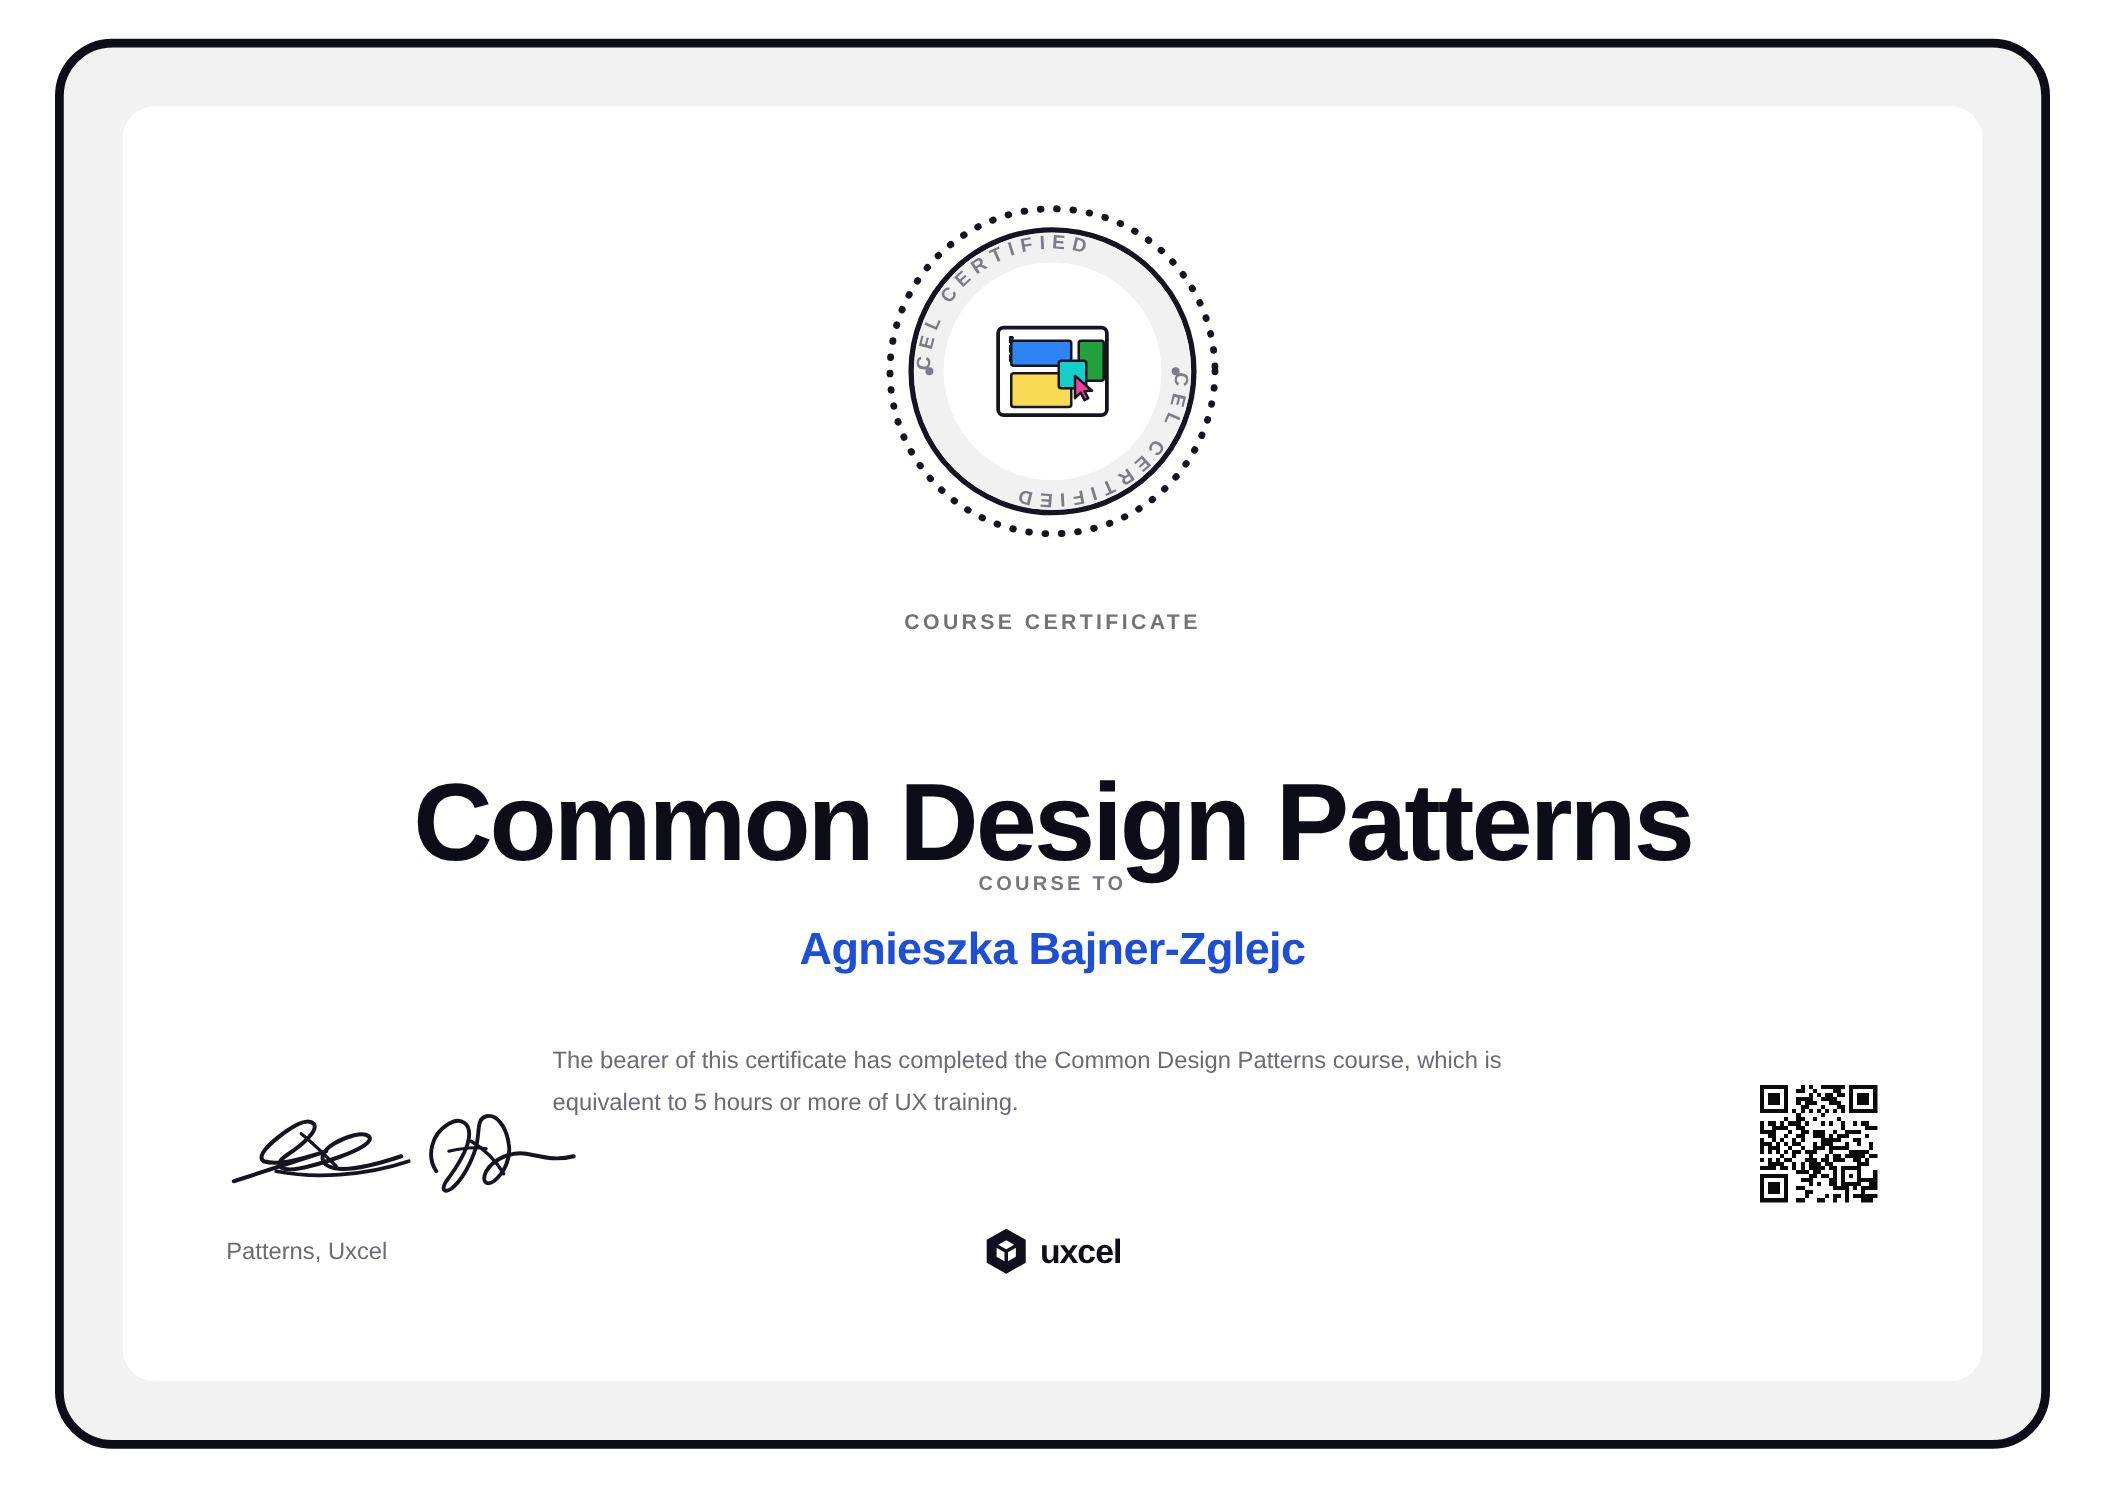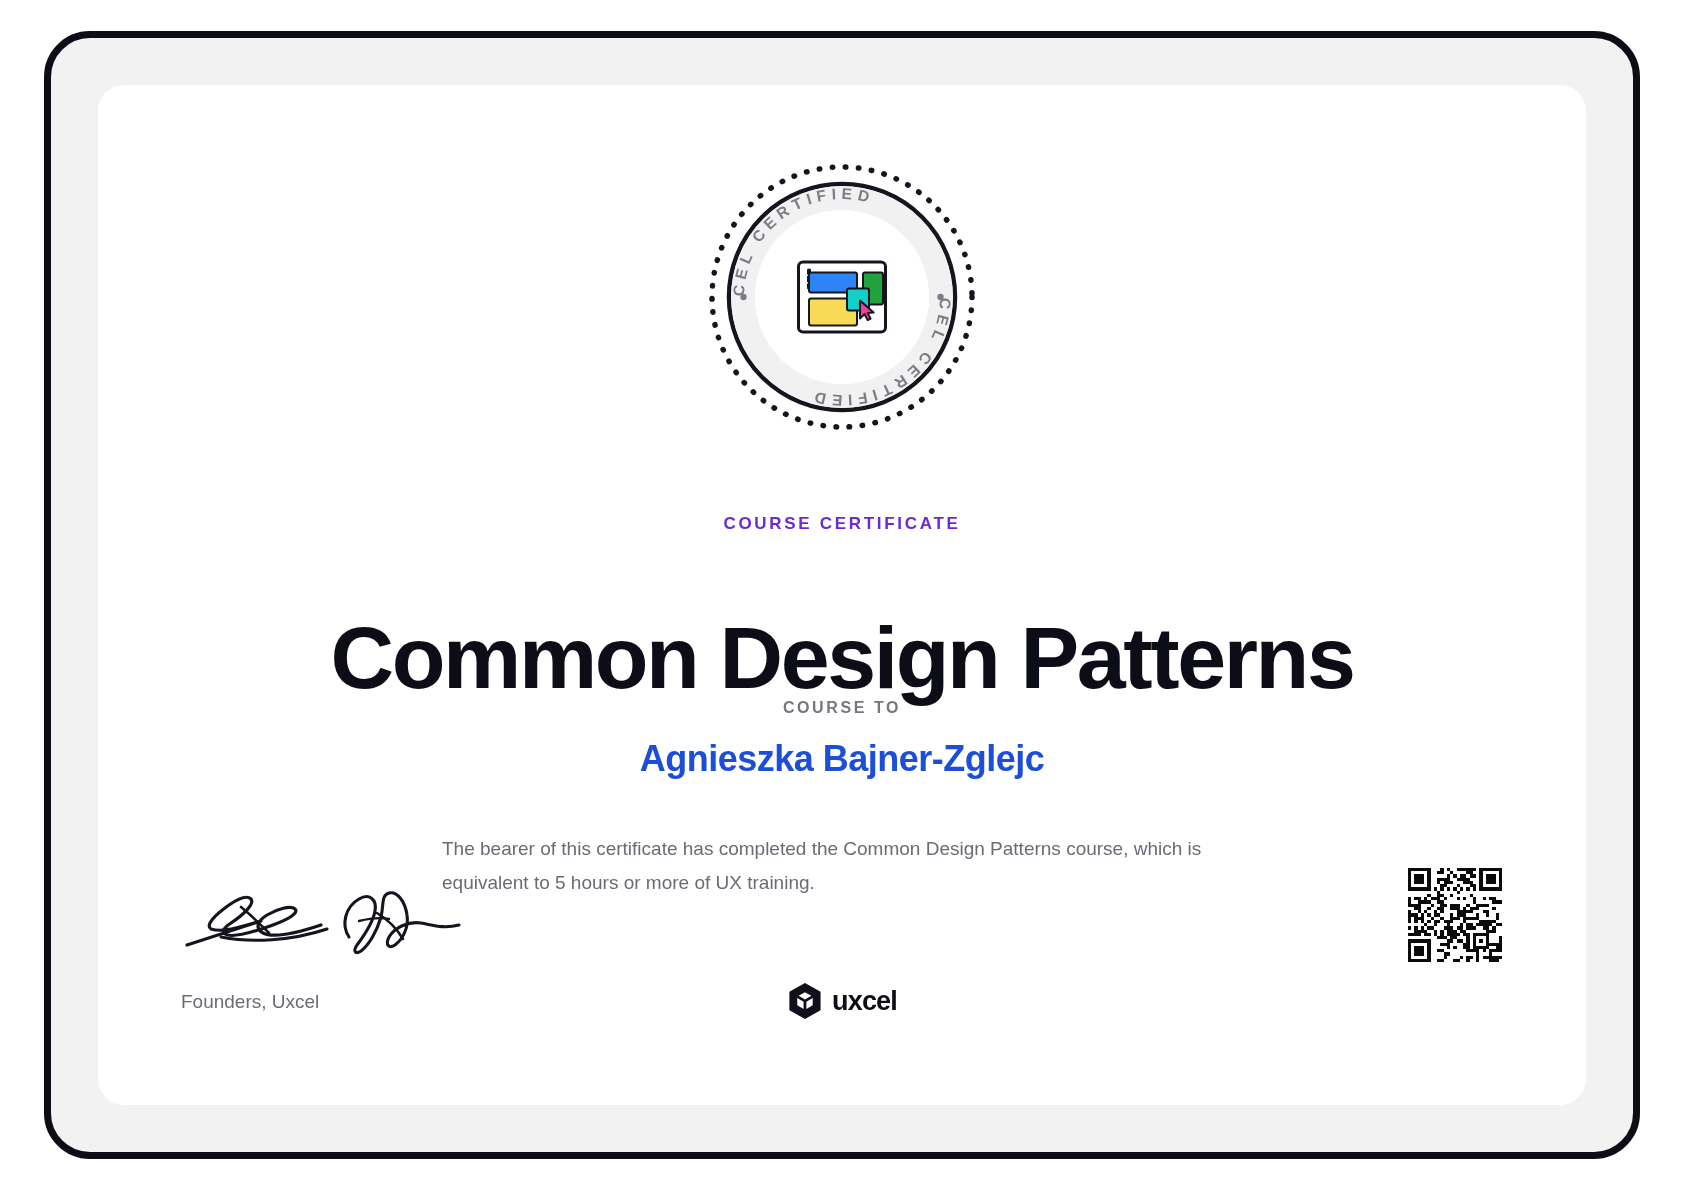--- a/index.html
+++ b/index.html
@@ -75,22 +75,21 @@
 
   
   .eyebrow {
     position: absolute;
     left: 0; right: 0;
     top: 403px;
     text-align: center;
     font-size: 17px;
     font-weight: 700;
     letter-spacing: 2.7px;
-    color: #6d28d9;
-    margin-top: 26px;
+    color: #737373;
   }
   .course-title {
     position: absolute;
     left: 0; right: 0;
     top: 470px;
     text-align: center;
     font-size: 88px;
     line-height: 1;
     font-weight: 700;
     letter-spacing: -2.4px;
@@ -250,21 +249,21 @@
                    C 188 60, 196 46, 200 32 C 203 20, 200 10, 208 8
                    C 216 6, 224 16, 226 30 C 228 42, 222 54, 214 60
                    C 208 64, 204 60, 208 52 C 214 42, 228 36, 240 38
                    C 252 40, 262 44, 278 40" stroke-width="3.1"></path>
           <path d="M196 28 C 206 34, 216 44, 222 54" stroke-width="2.6"></path>
           <path d="M178 36 C 186 34, 198 32, 208 34" stroke-width="2.4"></path>
         </g>
       </svg>
     </div>
 
-    <div class="founders">Founders, Uxcel</div>
+    <div class="founders">Patterns, Uxcel</div>
 
     <div class="brand">
       <svg class="brand-mark" viewBox="0 0 36 38">
         <path d="M18 1 L33.6 9.8 L33.6 28.2 L18 37 L2.4 28.2 L2.4 9.8 Z" fill="#10101c"></path>
         <g fill="#ffffff">
           <path d="M18 10.2 L24.4 13.8 L18 17.4 L11.6 13.8 Z"></path>
           <path d="M10.3 16.1 L16.6 19.7 L16.6 26.9 L10.3 23.3 Z"></path>
           <path d="M25.7 16.1 L25.7 23.3 L19.4 26.9 L19.4 19.7 Z"></path>
         </g>
       </svg>

